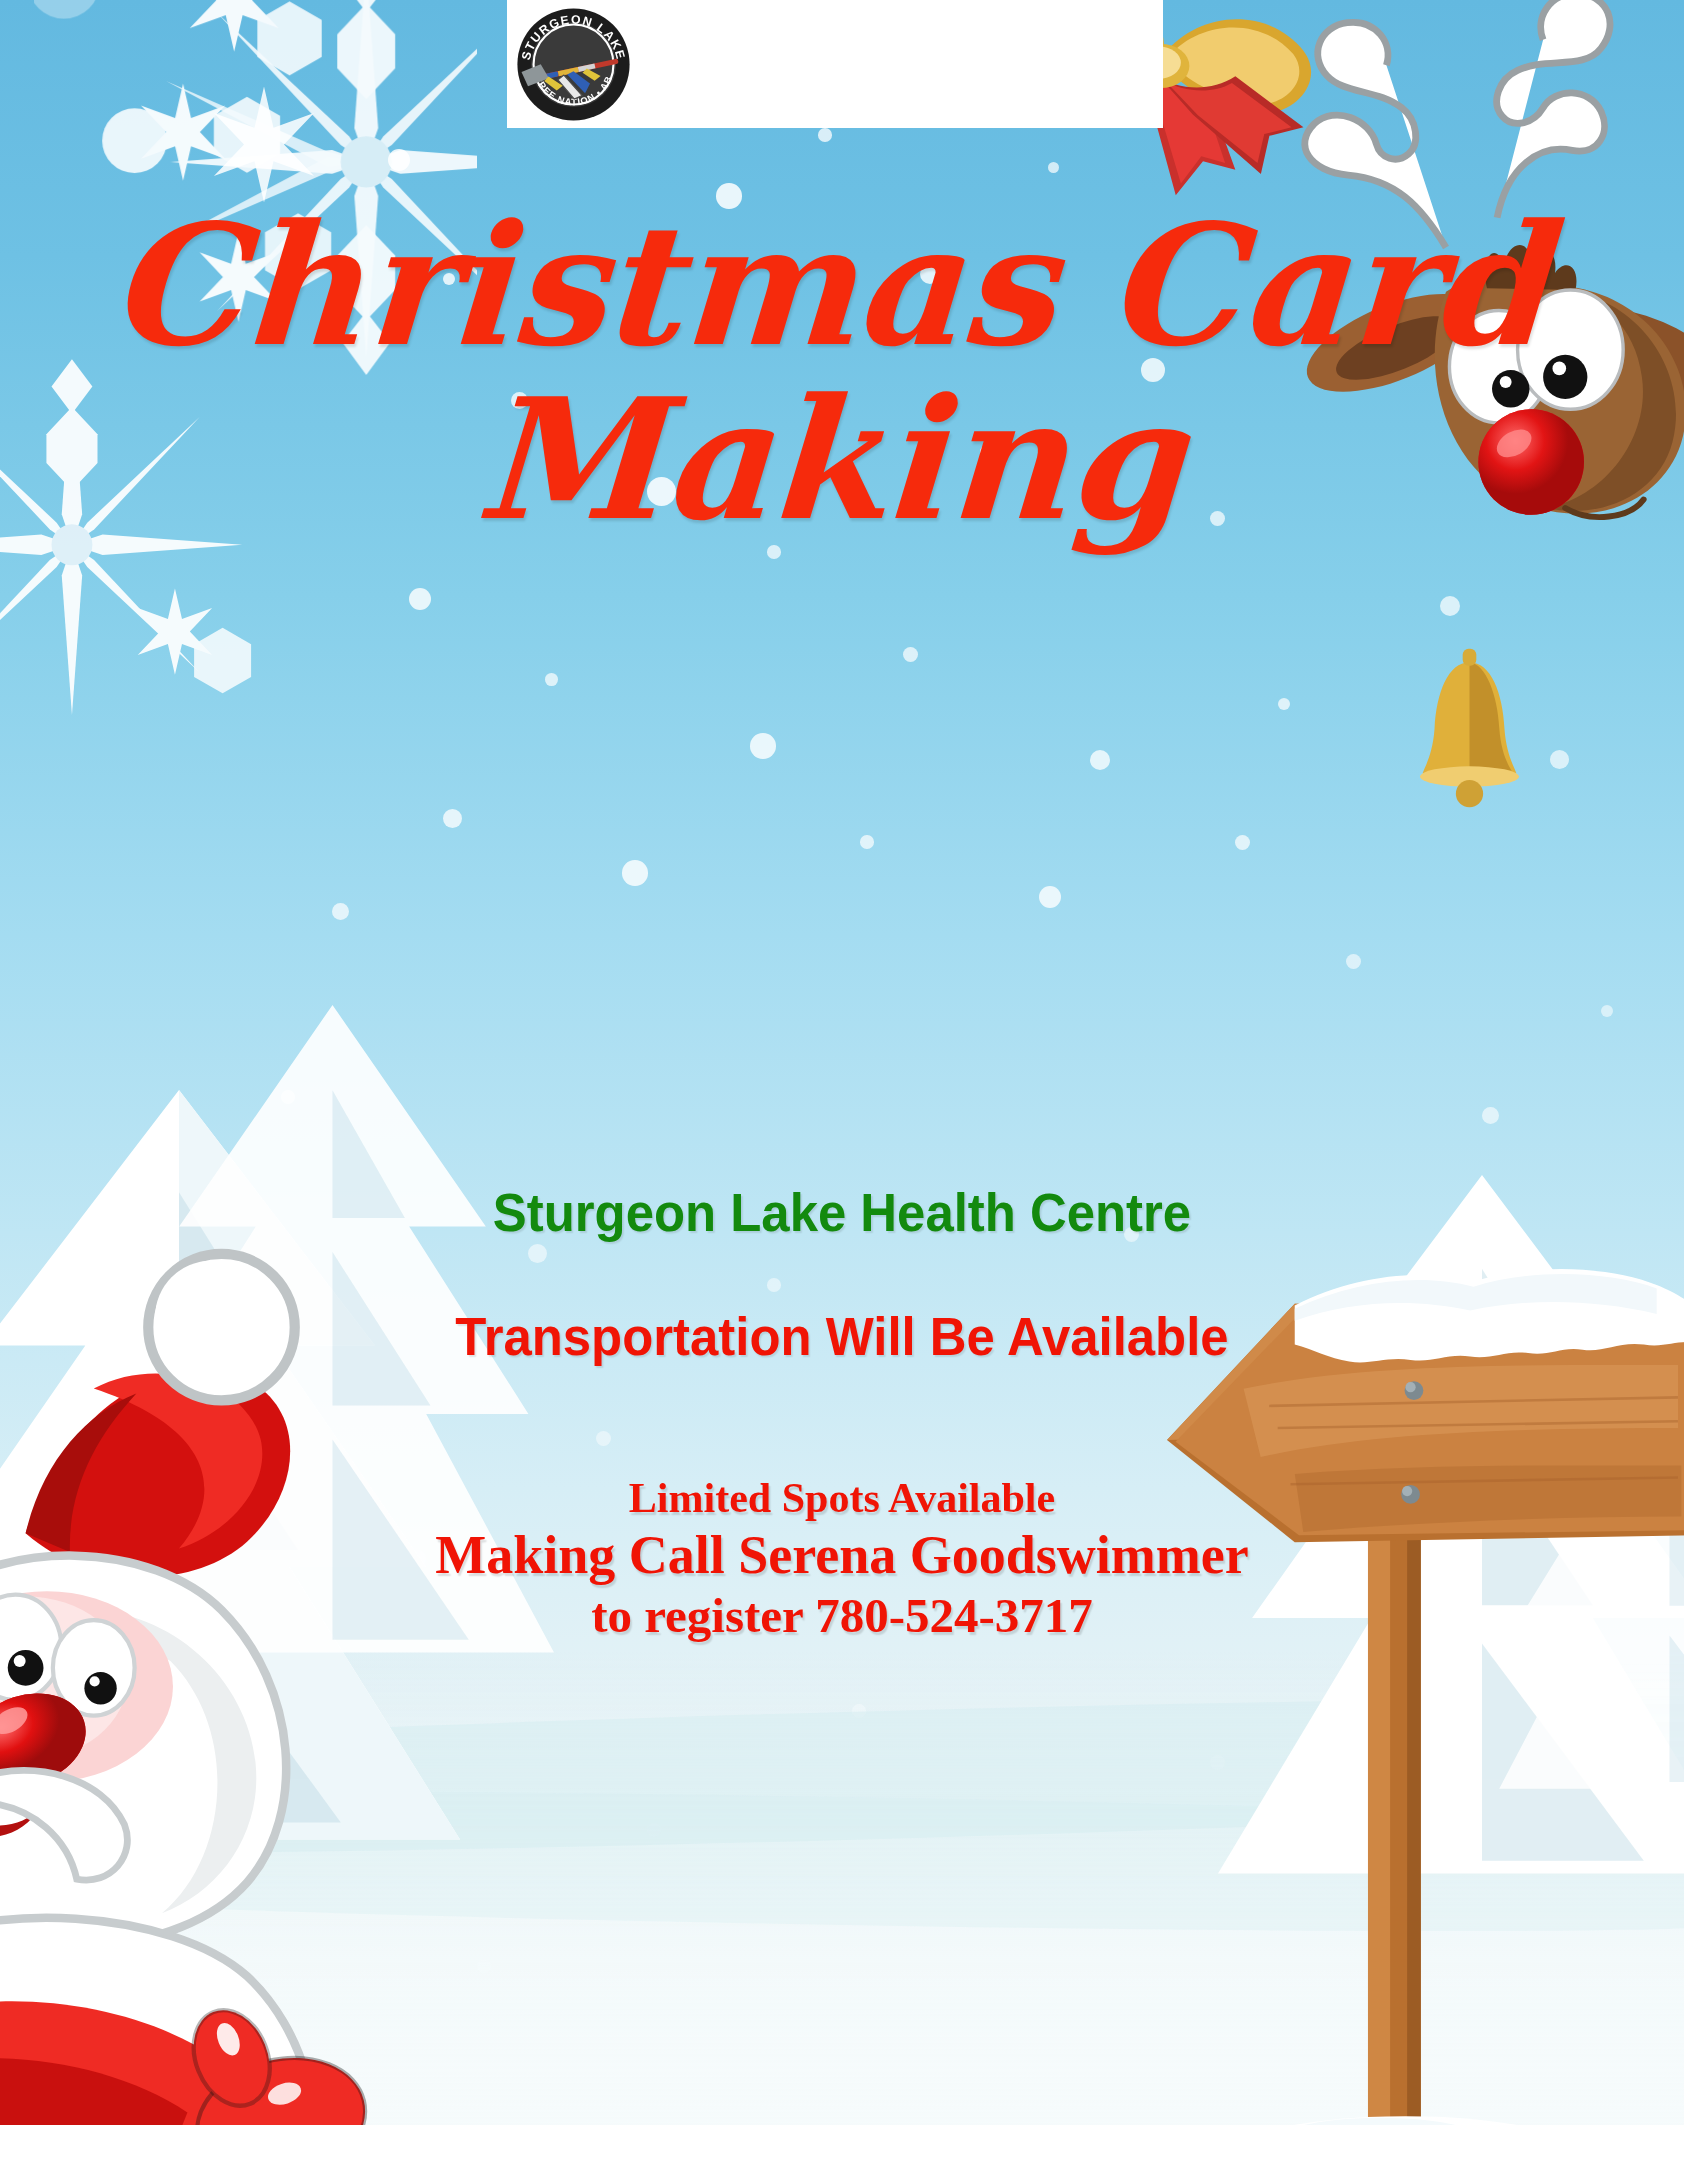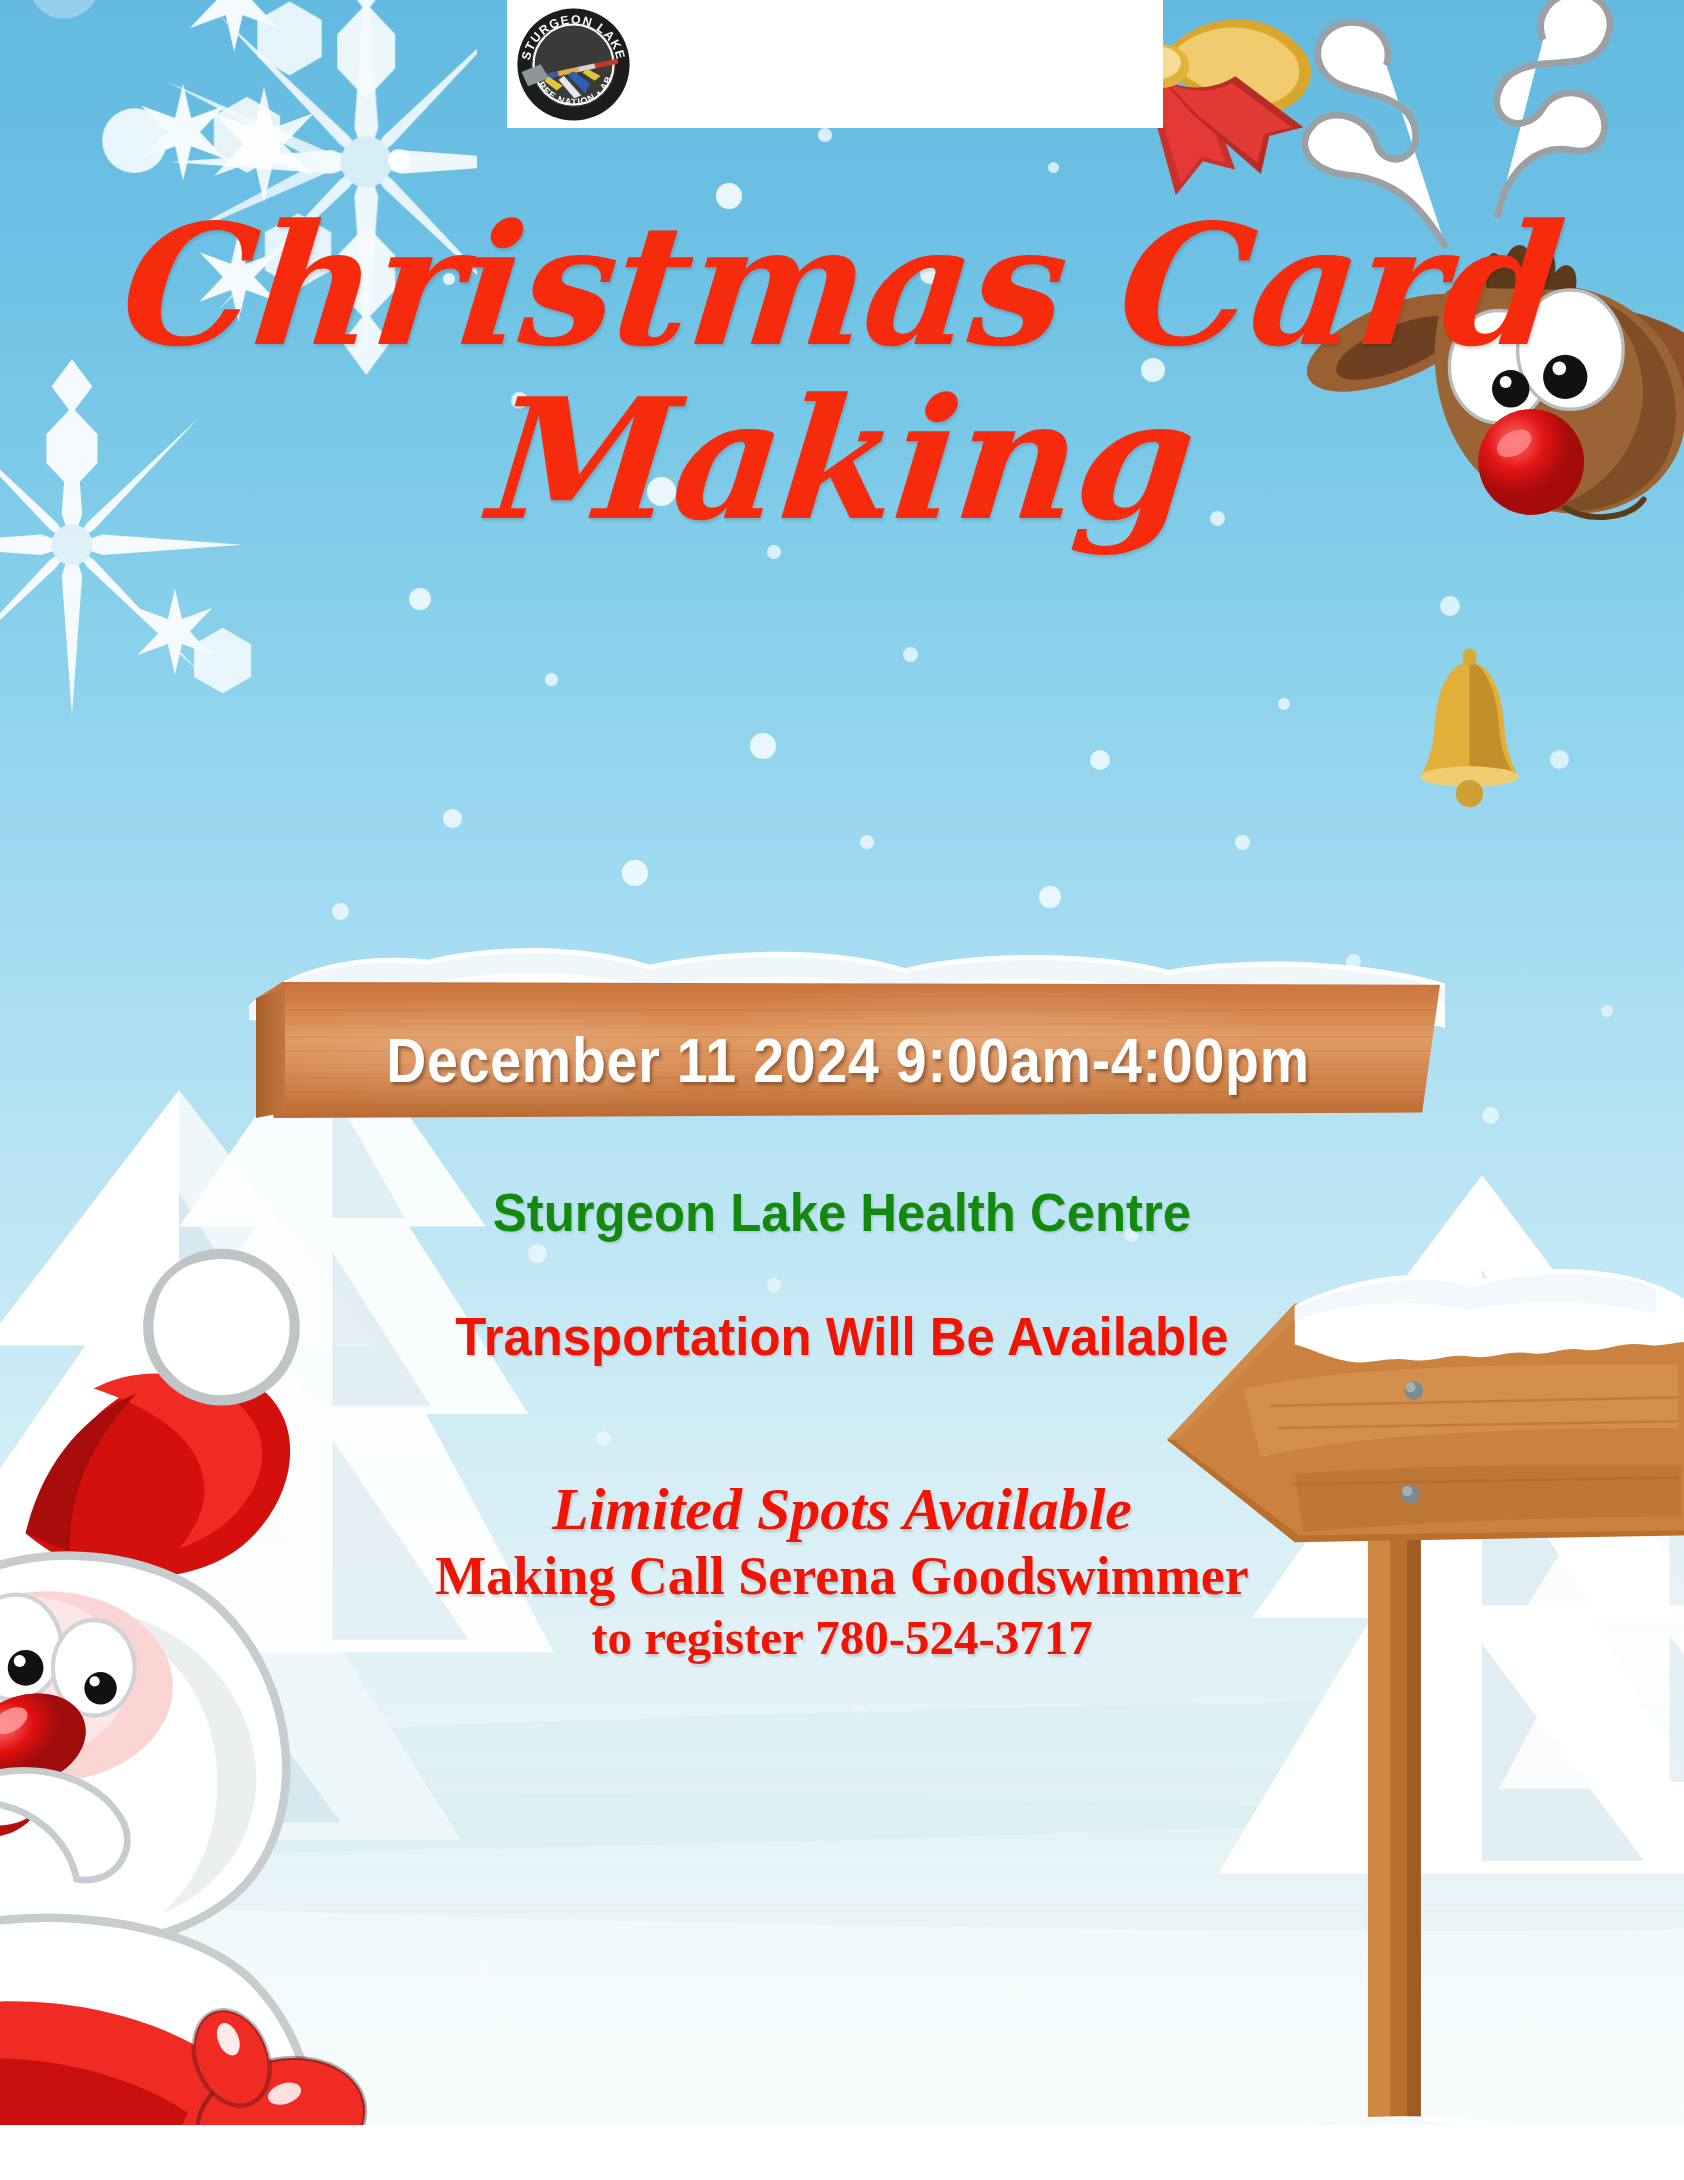--- a/index.html
+++ b/index.html
@@ -163,21 +163,21 @@
   }
   .register{
     position:absolute;left:0;top:1474px;width:1684px;text-align:center;
   }
   .reg-line{
     font-family:"Liberation Serif",serif;font-weight:bold;
     color:#f01405;line-height:1.18;
     text-shadow:1.7px 2.6px 1.7px rgba(0,0,0,.13);
     letter-spacing:0px;
   }
-  .reg-1{font-size:60px;font-style:italic;}
+  .reg-1{font-size:42px;}
   .reg-2{font-size:54px;}
   .reg-3{font-size:49px;text-align:center;}
 
   
   .tree{position:absolute;pointer-events:none;}
 
   
   .reindeer{position:absolute;right:-8.5px;top:-8.5px;width:528px;height:545px;pointer-events:none;}
   
   .santa{position:absolute;left:-34px;top:1133px;width:511px;height:1022px;pointer-events:none;}
@@ -569,43 +569,20 @@
         </g>
       </svg>
     </div>
   </div>
 
   <div class="title-block">
     <div class="title-line title-1">Christmas Card</div>
     <div class="title-line title-2">Making</div>
   </div>
 
-  <div class="date-sign">
-    <div class="snowcap">
-      <svg width="1196" height="82" viewBox="0 0 1404 96" preserveAspectRatio="none">
-        <path d="M0 70 C 40 30, 120 6, 210 16 C 290 -4, 400 -2, 470 22 C 560 2, 690 0, 770 26
-                 C 860 4, 1000 6, 1080 28 C 1180 10, 1320 18, 1404 44
-                 L 1404 96
-                 C 1360 82, 1330 94, 1290 88 C 1250 82, 1228 96, 1190 90
-                 C 1150 84, 1126 96, 1088 90 C 1050 84, 1024 96, 988 90
-                 C 950 84, 924 96, 888 90 C 852 84, 826 96, 790 90
-                 C 752 84, 726 96, 690 90 C 652 84, 628 96, 590 90
-                 C 552 84, 528 96, 492 90 C 454 84, 430 96, 392 90
-                 C 354 84, 330 96, 294 90 C 256 84, 230 96, 194 90
-                 C 156 84, 132 96, 96 90 C 58 84, 30 92, 0 86 Z" fill="#ffffff"></path>
-        <path d="M0 72 C 40 34, 120 12, 210 22 C 290 2, 400 4, 470 28 C 560 8, 690 6, 770 32
-                 C 860 10, 1000 12, 1080 34 C 1180 16, 1320 24, 1404 50 L 1404 66
-                 C 1310 44, 1180 36, 1080 52 C 990 36, 860 34, 770 50 C 690 34, 560 30, 470 48
-                 C 400 28, 290 26, 210 44 C 120 34, 40 54, 0 86 Z" fill="#f0f7fb"></path>
-      </svg>
-    </div>
-    <div class="plank"></div>
-    <div class="plank-edge"></div>
-    <div class="date-text">December 11 2024 9:00am-4:00pm</div>
-  </div>
 
   <div class="venue">Sturgeon Lake Health Centre</div>
 
   <div class="transport">Transportation Will Be Available</div>
 
   <div class="register">
     <div class="reg-line reg-1">Limited Spots Available</div>
     <div class="reg-line reg-2">Making Call Serena Goodswimmer</div>
     <div class="reg-line reg-3">to register 780-524-3717</div>
   </div>

